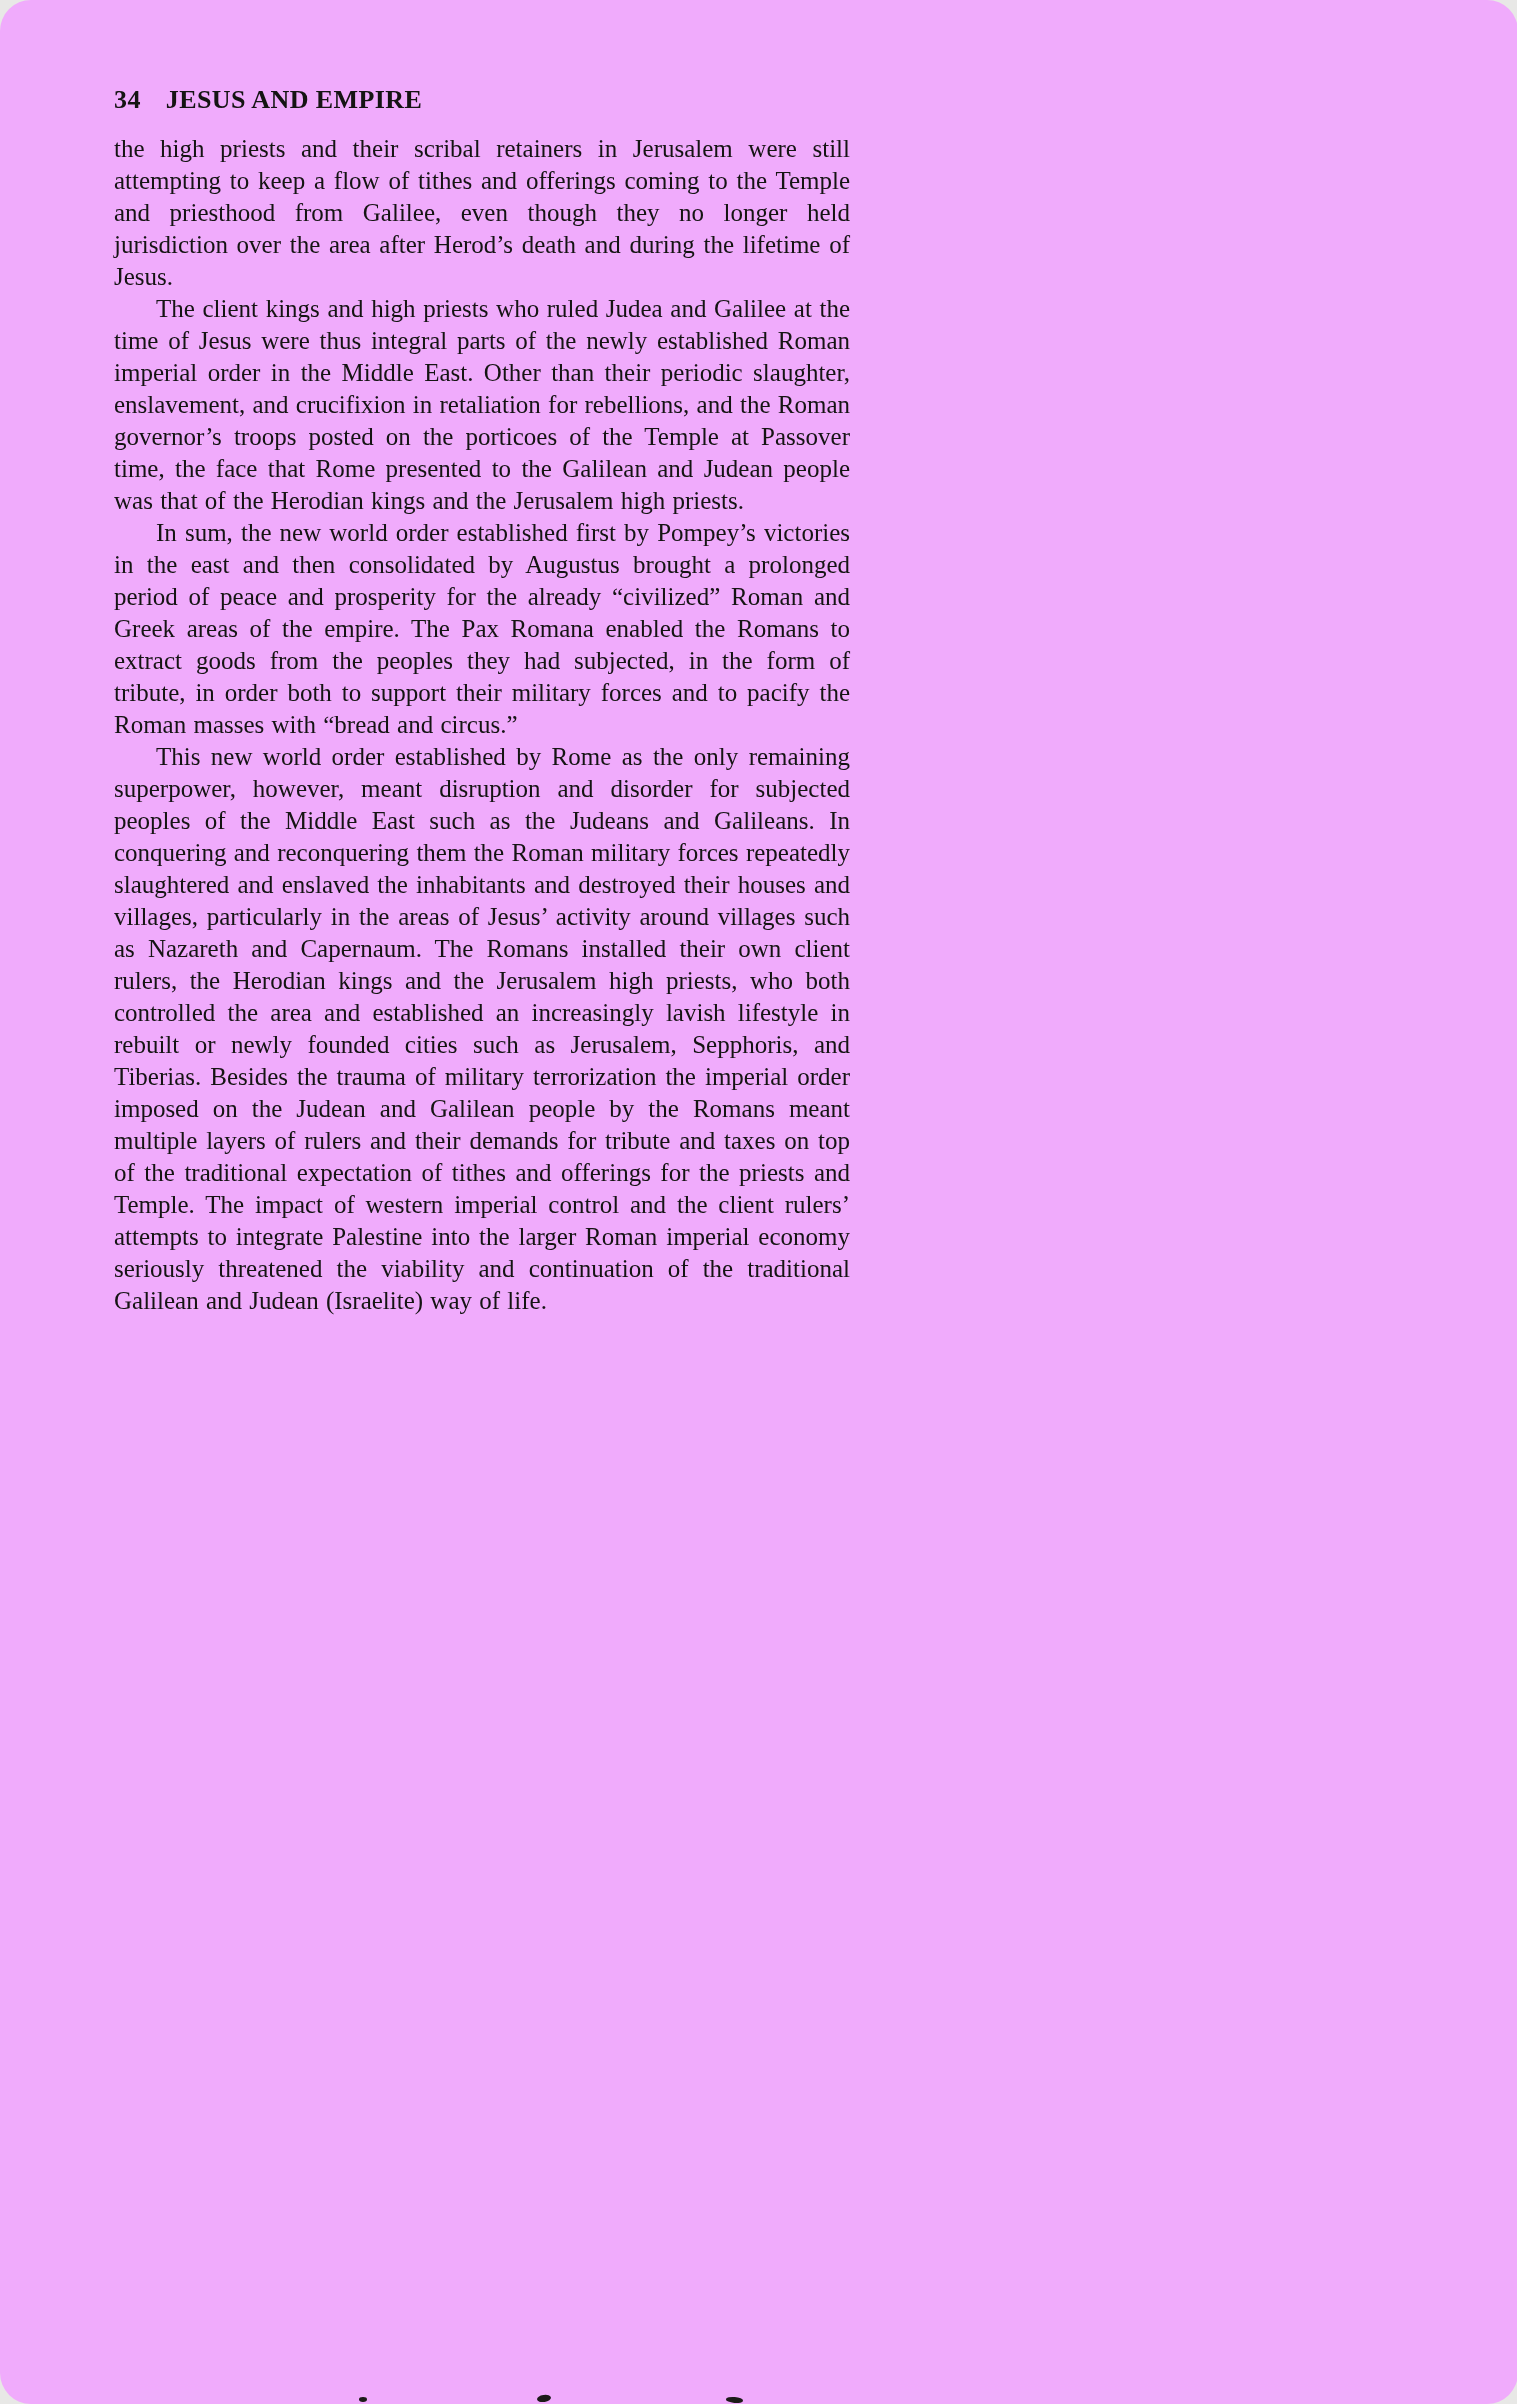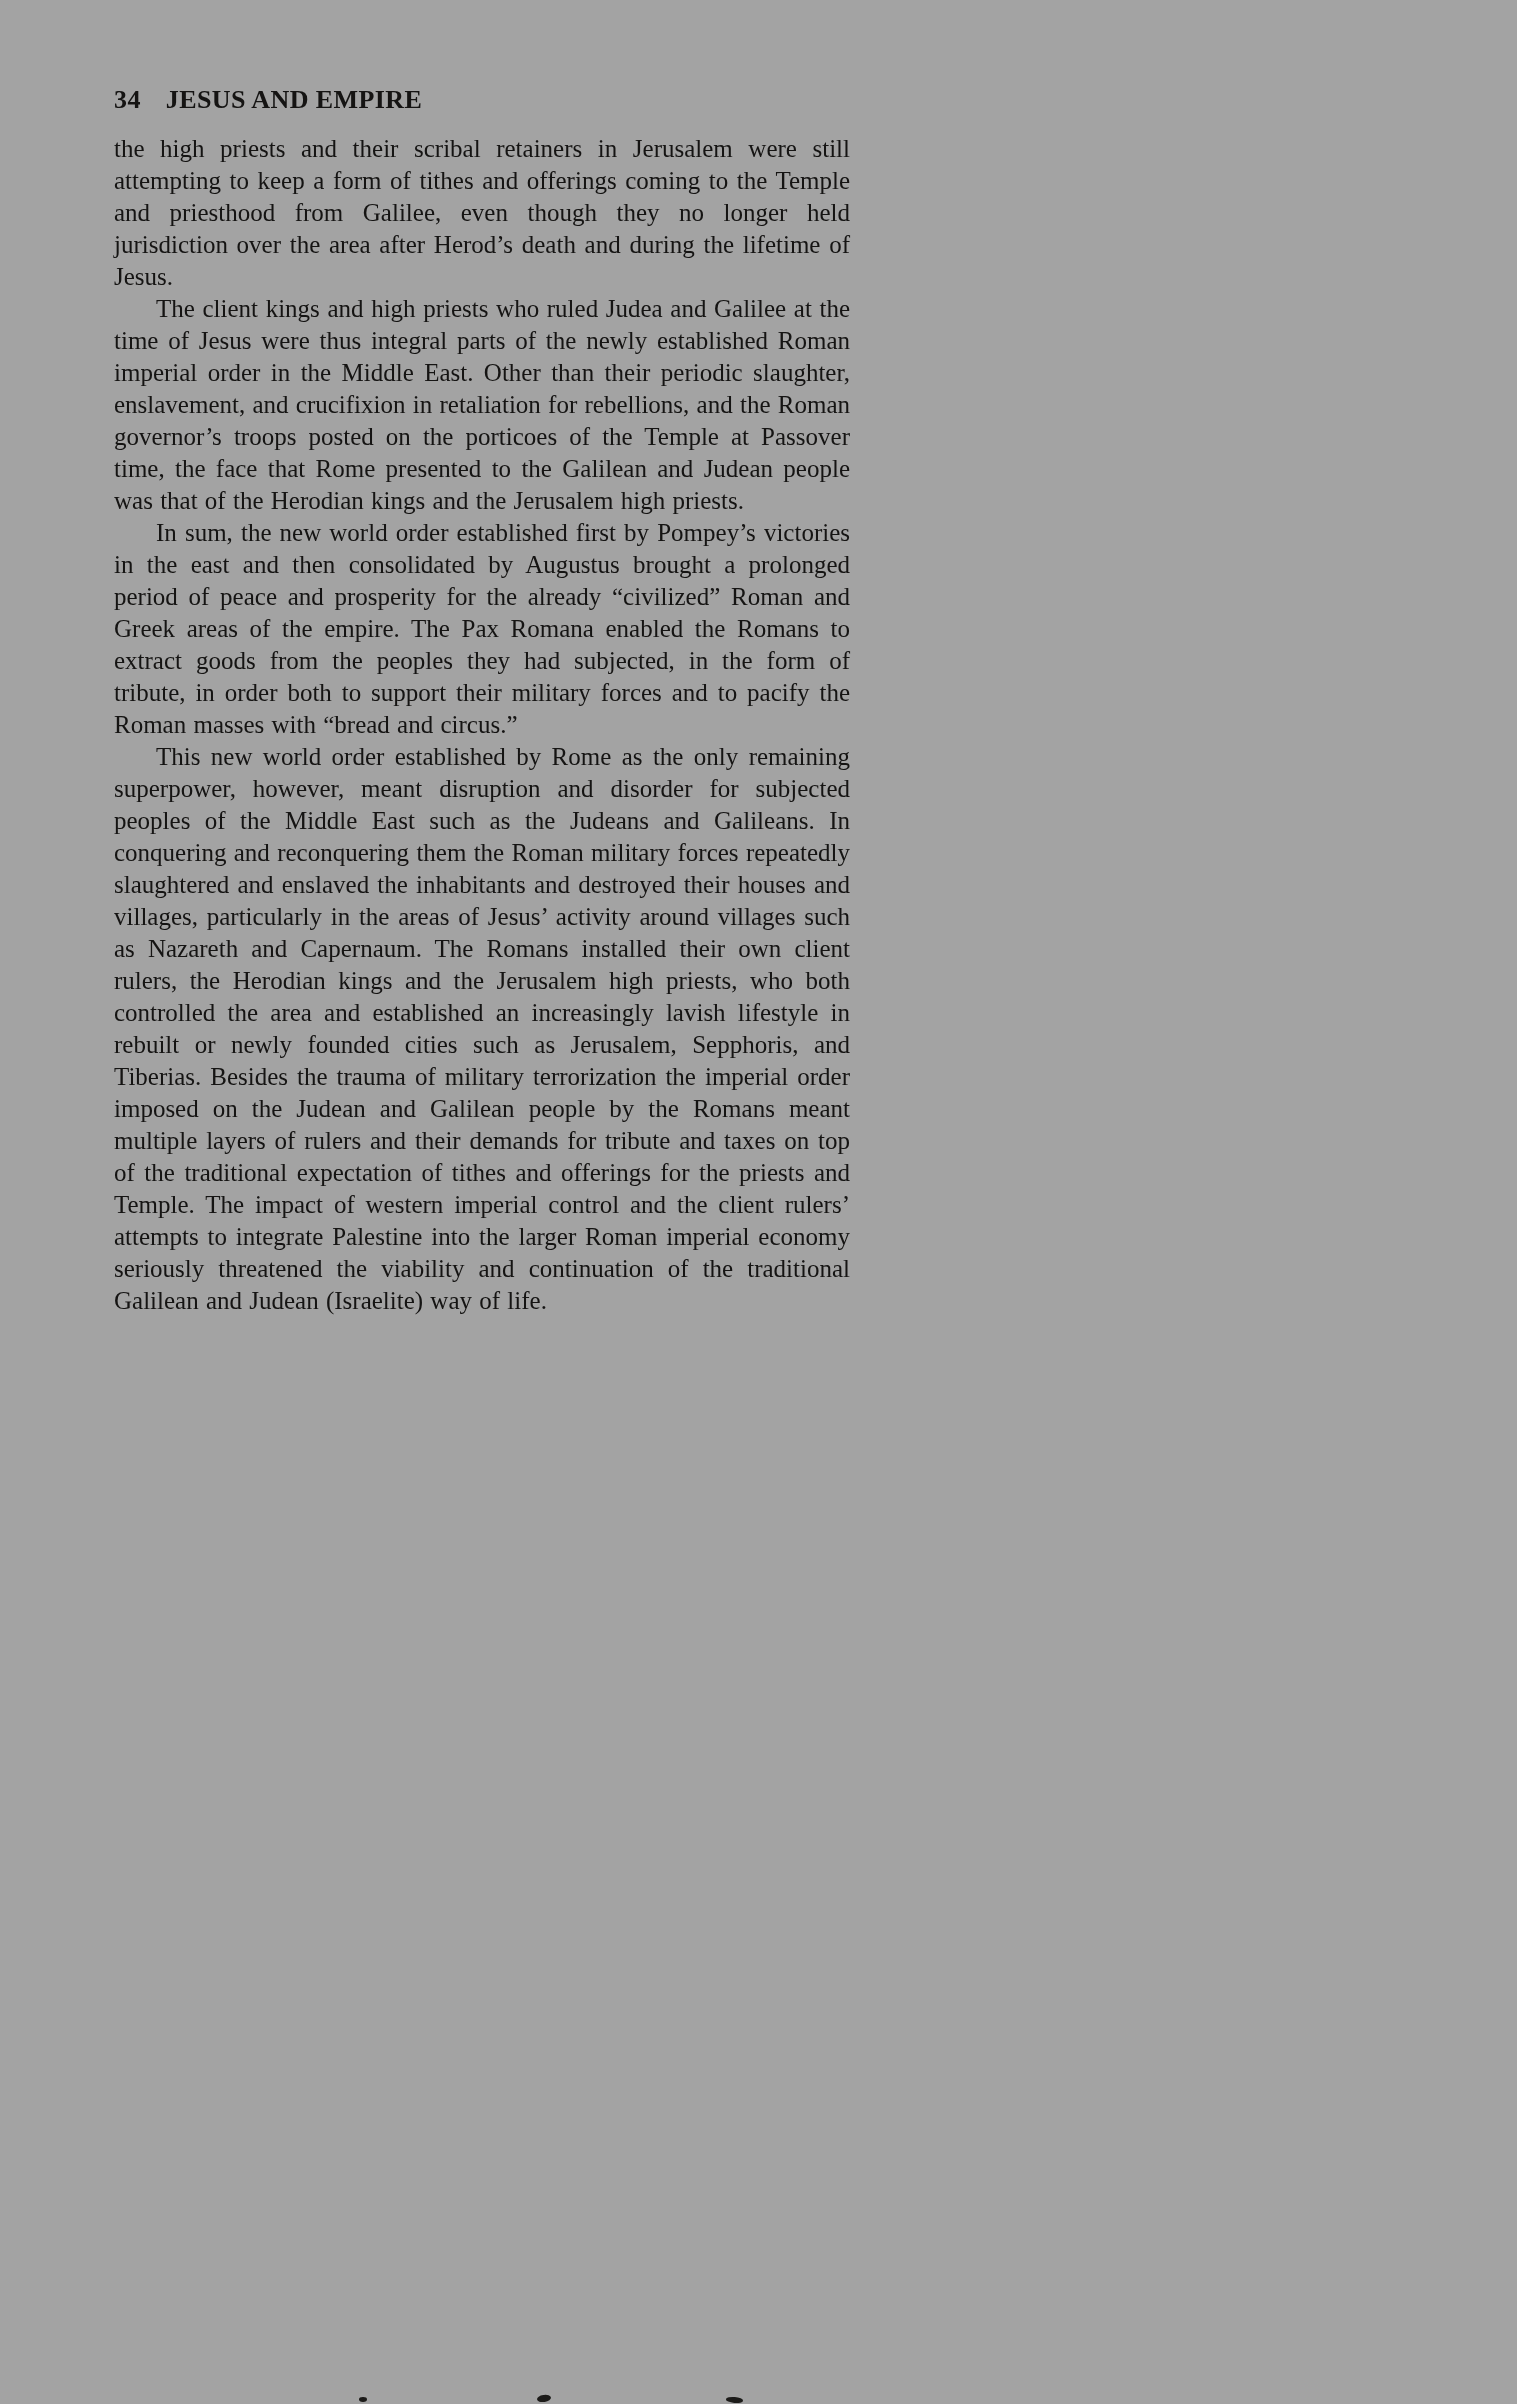--- a/index.html
+++ b/index.html
@@ -5,24 +5,25 @@
   html, body {
     margin: 0;
     padding: 0;
     background: #e8e8e6;
   }
   .page {
     position: relative;
     width: 1518px;
     height: 2404px;
     margin: 0 auto;
-    background: #a3a3a3;
+    background: #f0abfc;
     color: #151413;
     font-family: "Liberation Serif", "DejaVu Serif", serif;
     overflow: hidden;
+    border-radius: 31px;
   }
   .running-header {
     position: absolute;
     top: 85px;
     left: 114px;
     font-size: 26px;
     font-weight: bold;
     letter-spacing: 0.4px;
     white-space: nowrap;
   }
@@ -76,21 +77,21 @@
 </head>
 <body>
 
 <div class="page">
 
   <div class="running-header">
     <span class="page-number">34</span><span>JESUS AND EMPIRE</span>
   </div>
 
   <div class="text-block">
-    <p>the high priests and their scribal retainers in Jerusalem were still attempting to keep a form of tithes and offerings coming to the Temple and priesthood from Galilee, even though they no longer held jurisdiction over the area after Herod’s death and during the lifetime of Jesus.</p>
+    <p>the high priests and their scribal retainers in Jerusalem were still attempting to keep a flow of tithes and offerings coming to the Temple and priesthood from Galilee, even though they no longer held jurisdiction over the area after Herod’s death and during the lifetime of Jesus.</p>
     <p class="indent">The client kings and high priests who ruled Judea and Galilee at the time of Jesus were thus integral parts of the newly established Roman imperial order in the Middle East. Other than their periodic slaughter, enslavement, and crucifixion in retaliation for rebellions, and the Roman governor’s troops posted on the porticoes of the Temple at Passover time, the face that Rome presented to the Galilean and Judean people was that of the Herodian kings and the Jerusalem high priests.</p>
     <p class="indent">In sum, the new world order established first by Pompey’s victories in the east and then consolidated by Augustus brought a prolonged period of peace and prosperity for the already “civilized” Roman and Greek areas of the empire. The Pax Romana enabled the Romans to extract goods from the peoples they had subjected, in the form of tribute, in order both to support their military forces and to pacify the Roman masses with “bread and circus.”</p>
     <p class="indent">This new world order established by Rome as the only remaining superpower, however, meant disruption and disorder for subjected peoples of the Middle East such as the Judeans and Galileans. In conquering and reconquering them the Roman military forces repeatedly slaughtered and enslaved the inhabitants and destroyed their houses and villages, particularly in the areas of Jesus’ activity around villages such as Nazareth and Capernaum. The Romans installed their own client rulers, the Herodian kings and the Jerusalem high priests, who both controlled the area and established an increasingly lavish lifestyle in rebuilt or newly founded cities such as Jerusalem, Sepphoris, and Tiberias. Besides the trauma of military terrorization the imperial order imposed on the Judean and Galilean people by the Romans meant multiple layers of rulers and their demands for tribute and taxes on top of the traditional expectation of tithes and offerings for the priests and Temple. The impact of western imperial control and the client rulers’ attempts to integrate Palestine into the larger Roman imperial economy seriously threatened the viability and continuation of the traditional Galilean and Judean (Israelite) way of life.</p>
   </div>
 
   <div class="scan-artifact artifact-1"></div>
   <div class="scan-artifact artifact-2"></div>
   <div class="scan-artifact artifact-3"></div>
 
 </div>

